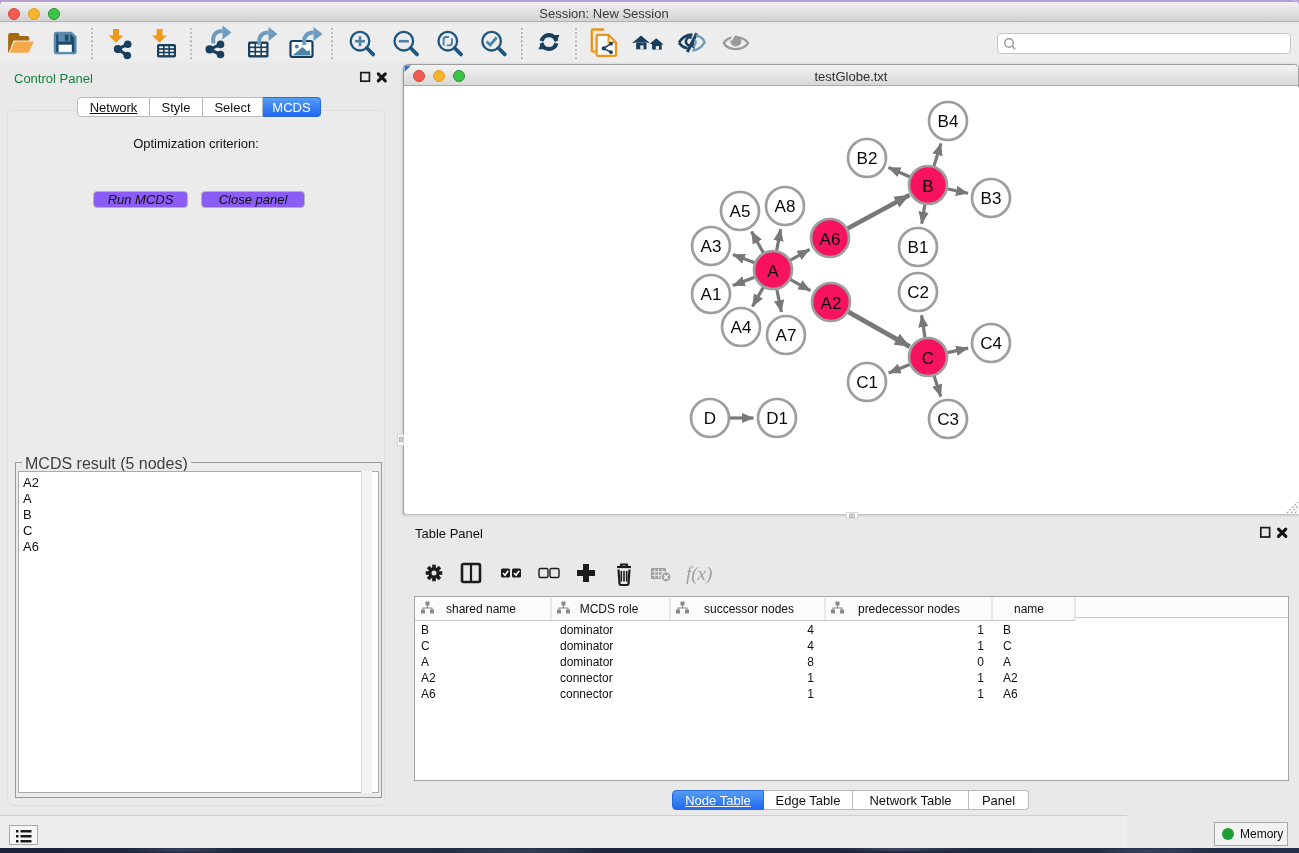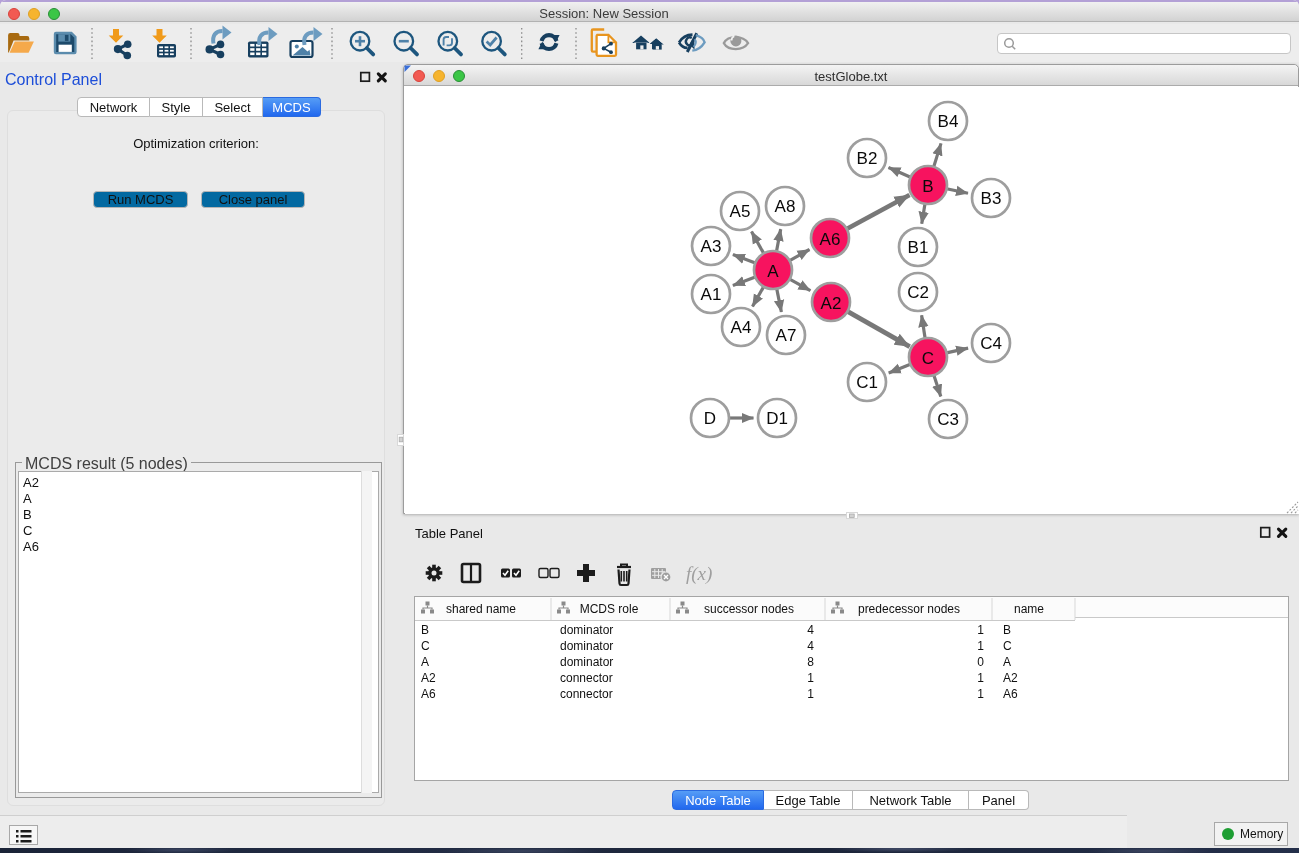--- a/index.html
+++ b/index.html
@@ -22,33 +22,33 @@
 #tl-g { left:48px; background:#3bc646; border:1px solid #2a8e38; }
 #title-text { position:absolute; top:6px; left:0; width:1208px; text-align:center; font-size:13px; color:#3a3a3a; }
 
 #toolbar { position:absolute; left:0; top:24px; width:1299px; height:38px; background:#ededed; }
 #searchbox {
   position:absolute; left:997px; top:9px; width:294px; height:21px;
   background:#fff; border:1px solid #c6c6c6; border-radius:4px;
 }
 
 #cp { position:absolute; left:0; top:62px; width:392px; height:753px; background:#e9e9e9; }
-#cp-title { position:absolute; left:5px; top:9px; font-size:16px; color:#1d4ed8; }
+#cp-title { position:absolute; left:14px; top:9px; font-size:13px; color:#15803d; }
 #cp-body { position:absolute; left:7px; top:48px; width:378px; height:696px; background:#ebebeb; border:1px solid #dedede; border-radius:6px; }
 
 .tabrow { position:absolute; display:flex; height:20px; }
 .tab { height:20px; font-size:13px; line-height:19px; text-align:center; background:#fff; border:1px solid #b9b9b9; border-left:none; color:#111; }
-.tab.first { border-left:1px solid #b9b9b9; border-radius:4px 0 0 4px; }
+.tab.first { border-left:1px solid #b9b9b9; border-radius:4px 0 0 4px;text-decoration:underline; }
 .tab.last { border-radius:0 4px 4px 0; }
 .tab.sel { background:linear-gradient(#569df6,#2168ee); border-color:#2a6ae0; color:#fff; }
 #cp-tabs { left:77px; top:35px; }
 #opt-label { position:absolute; left:0; top:74px; width:392px; text-align:center; font-size:13px; color:#111; }
 #dropdown { position:absolute; left:43px; top:96px; width:312px; height:20px; background:#fff; border:1px solid #b5b5b5; border-radius:4px; font-size:13px; line-height:18px; padding-left:11px; color:#111; }
 #dd-btn { position:absolute; right:-1px; top:-1px; width:17px; height:20px; background:linear-gradient(#5ba0f7,#2569ef); border-radius:0 4px 4px 0; }
-.btn { position:absolute; height:17px; background:#0369a1; border:1px solid #b5b5b5; border-radius:4px; font-size:13px; line-height:15px; text-align:center; color:#111; }
+.btn { position:absolute; height:17px; background:#8b5cf6; border:1px solid #b5b5b5; border-radius:4px; font-size:13px; line-height:15px; text-align:center; color:#111;font-style:italic; }
 #btn-run { left:93px; top:129px; width:95px; }
 #btn-close { left:201px; top:129px; width:104px; }
 
 #grp { position:absolute; left:15px; top:400px; width:367px; height:336px; border:1px solid #999; }
 #grp-label { position:absolute; left:6px; top:-8px; background:#ebebeb; padding:0 3px; font-size:16px; color:#404040; }
 #listbox { position:absolute; left:2px; top:8px; width:361px; height:322px; background:#fff; border:1px solid #aaa; font-size:13px; padding:3px 0 0 4px; line-height:16px; color:#111; }
 #lb-scroll { position:absolute; right:9px; top:8px; width:11px; height:322px; background:#f4f4f4; border-left:1px solid #ddd; }
 
 #netwin { position:absolute; left:403px; top:64px; width:896px; height:450px; background:#fff; border:1px solid #9c9c9c; border-radius:5px 5px 0 0; box-shadow:0 1px 3px rgba(0,0,0,.25); }
 #nw-title { position:absolute; left:0; top:0; width:100%; height:21px; background:linear-gradient(#f4f4f4,#d8d8d8); border-bottom:1px solid #ababab; border-radius:5px 5px 0 0; }

